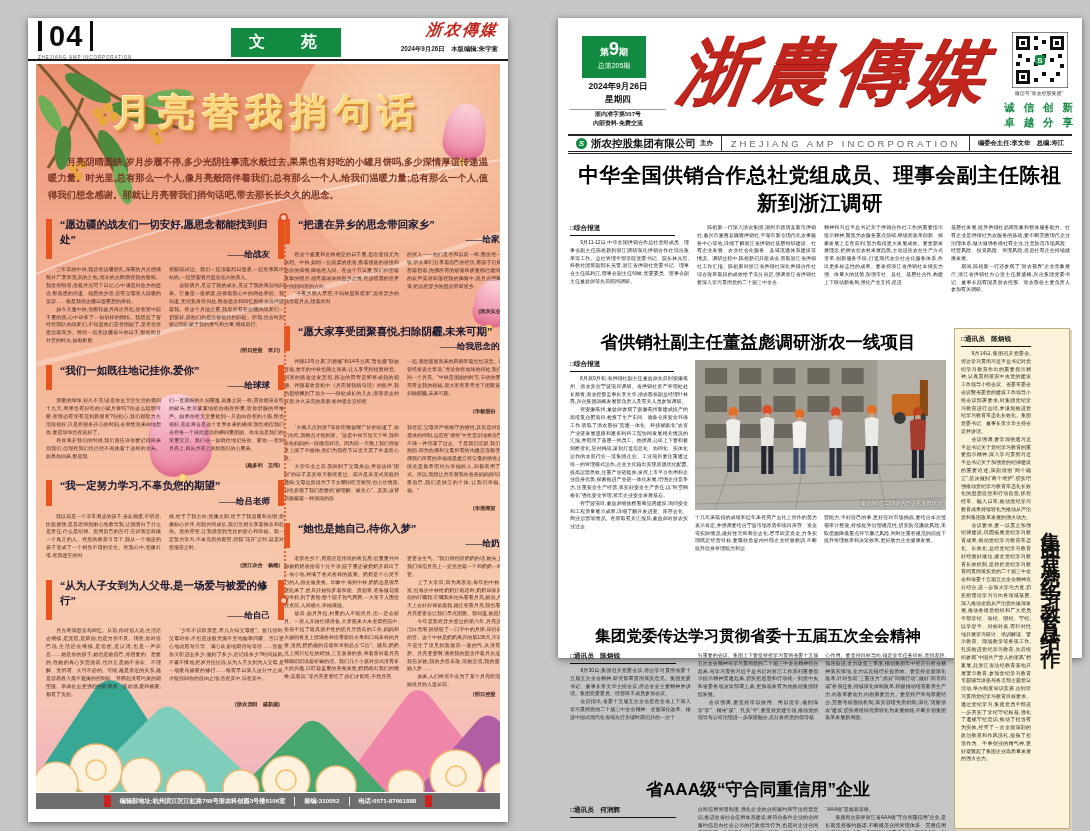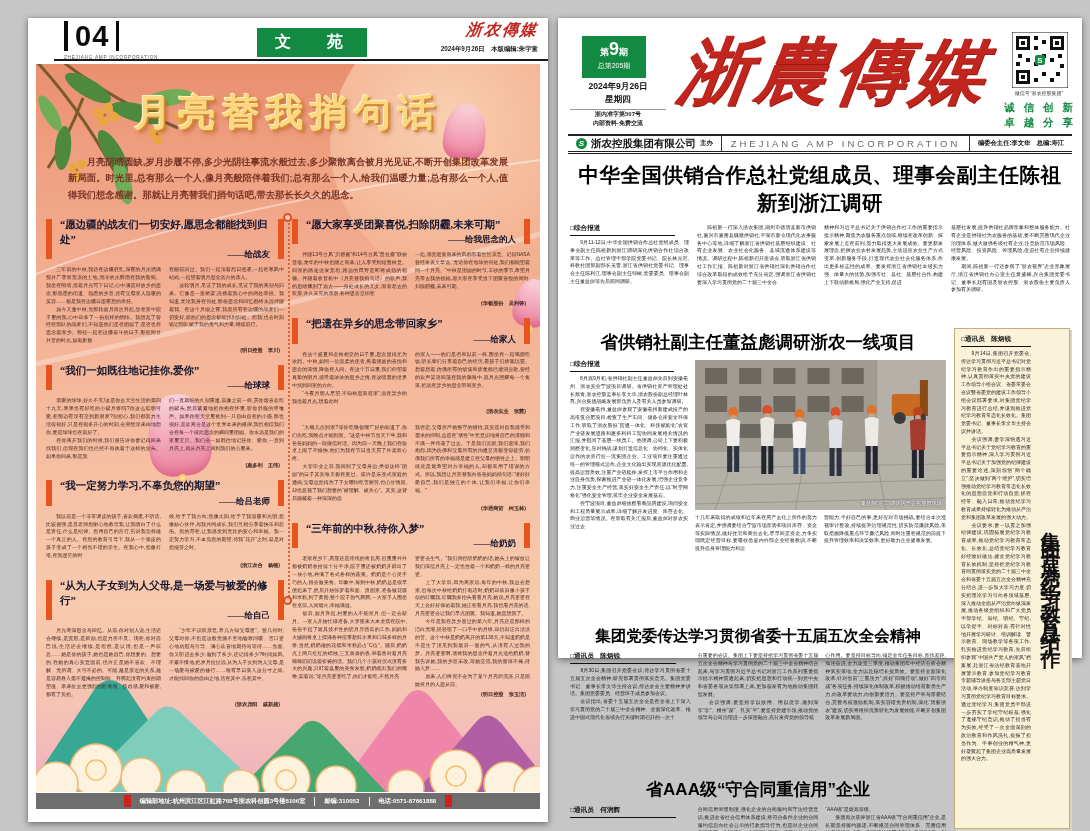--- a/index.html
+++ b/index.html
@@ -1,20 +1,20 @@
 <!DOCTYPE html>
 <html><head>
 <meta charset="utf-8">
 <style>
   * { margin:0; padding:0; box-sizing:border-box; }
   html,body { width:1090px; height:831px; }
   body { background:#c6c6c6; font-family:"Liberation Sans", sans-serif; position:relative; overflow:hidden; }
 
   .paper { position:absolute; top:18px; background:#fff; box-shadow:0 2px 7px rgba(0,0,0,.45), 0 0 1px #888; }
-  #paper-left  { left:28px;  width:520px; height:804px;padding-left:26px; }
+  #paper-left  { left:28px;  width:480px; height:804px; }
   #paper-right { left:558px; width:524px; height:640px; }
 
   
   .lp-header { position:relative; height:46px; background:#fff; z-index:3; }
   .lp-num { position:absolute; left:10px; top:3px; font-size:29px; font-weight:900; color:#0b0b0b;
             border-left:4px solid #0b0b0b; border-right:3px solid #0b0b0b; padding:0 7px; line-height:1.05; letter-spacing:1px; }
   .lp-en  { position:absolute; left:10px; top:37px; font-size:4.6px; letter-spacing:.8px; color:#555; }
   .lp-rule{ position:absolute; left:0; right:0; top:41px; border-top:2px solid #1a1a1a; }
   .lp-secbox { position:absolute; left:203px; top:10px; background:#128a41; color:#fff; padding:4px 8px 4px 18px;
                font-family:"Liberation Serif", serif; font-weight:bold; font-size:16px; letter-spacing:16px; }
@@ -189,21 +189,21 @@
           <circle cx="49" cy="112" r="1.4"></circle>
           <circle cx="154" cy="58" r="1.2"></circle>
       </g>
     </svg>
 
     <div class="lantern lan-1"></div>
     <div class="lantern lan-2"></div>
     <div class="lantern lan-3"></div>
 
     <div class="lp-title">月亮替我捎句话</div>
-    <div class="lp-intro">　　月亮阴晴圆缺,岁月步履不停,多少光阴往事流水般过去,多少聚散离合被月光见证,不断开创集团改革发展新局面。时光里,总有那么一个人,像月亮般陪伴着我们;总有那么一个人,给我们温暖力量;总有那么一个人,值得我们想念感谢。那就让月亮替我们捎句话吧,带去那长长久久的思念。</div>
+    <div class="lp-intro">　　月亮阴晴圆缺,岁月步履不停,多少光阴往事流水般过去,果果也有好吃的小罐月饼吗,多少深情厚谊传递温暖力量。时光里,总有那么一个人,像月亮般陪伴着我们;总有那么一个人,给我们温暖力量;总有那么一个人,值得我们想念感谢。那就让月亮替我们捎句话吧,带去那长长久久的思念。</div>
 
     <div class="lp-groups">
       <div class="lp-group">
         <div class="lp-sec">
           <div class="lp-sec-head">
               <span class="bar"></span>
             <div class="mid">
               <div class="lp-sec-title">“愿边疆的战友们一切安好,愿思念都能找到归处”</div>
               <div class="lp-sec-ded">——给战友</div>
             </div>
@@ -269,60 +269,60 @@
         <span class="dot-top"></span>
         <span class="dotline"></span>
         <span class="dot-bot"></span>
       </div>
 
       <div class="lp-group">
         <div class="lp-sec">
           <div class="lp-sec-head">
               <span class="bar"></span>
             <div class="mid">
-              <div class="lp-sec-title">“愿大家享受团聚喜悦,扫除阴霾,未来可期”</div>
-              <div class="lp-sec-ded">——给我思念的人</div>
-            </div>
-              <span class="bar"></span>
-            </div>
-          <div class="lp-sec-body">
-            <div class="pcol">　　伴随13号台风“贝碧嘉”和14号台风“普拉桑”联袂登场,龙年的中秋也随之而来,让人享受到短暂秋意。回家的路途愈发宽坦,路边的田野是即将成熟的稻穗。伴随着收音机中《月亮替我捎句话》的歌声,我的思绪飘到了远方——身处成长的儿女,渐渐老去的双亲,许久未见的亲朋,各种思念交织在</div>
-            <div class="pcol">一起,感觉迎面而来的风都带着丝丝凉意。记得NASA曾经发表文章说,“无论你在地球的何处,我们都能望着同一个月亮。”中秋是团圆的时节,丰收的季节,希望月亮带去我的祝福,愿大家在享受当下团聚喜悦的同时,扫除阴霾,未来可期。</div>
-          </div>
-          <div class="lp-sec-sig">(华都股份　吴利铮)</div>
-        </div>
-        <div class="lp-sec">
-          <div class="lp-sec-head">
-              <span class="bar"></span>
-            <div class="mid">
               <div class="lp-sec-title">“把遗在异乡的思念带回家乡”</div>
               <div class="lp-sec-ded">——给家人</div>
             </div>
               <span class="bar"></span>
             </div>
           <div class="lp-sec-body">
             <div class="pcol">　　在这个盛夏和金秋相交的日子里,思念显得尤为浓烈。中秋,如同一位温柔的使者,携着团圆的喜悦和思念的深情,降临在人间。在这个节日里,我们仰望着真挚的明月,感受着浓浓的思乡之情,在这喧嚣的世界中找到回家的方向。
 　　“今夜月明人尽望,不知秋思落谁家”,远在异乡的我借着月光,想着此时</div>
             <div class="pcol">的家人——他们是否和以前一样,围坐在一起喝酒吃饭,听长辈们分享着自己的经历,看孩子们嬉戏玩耍。想着想着,仿佛所有的烦恼和疲惫都已烟消云散,曾经的欢声笑语回荡在我的脑海中,愿月光照耀每一个角落,把远在异乡的思念带回家乡。</div>
           </div>
           <div class="lp-sec-sig">(浙农实业　张慧)</div>
         </div>
         <div class="lp-sec">
+          <div class="lp-sec-head">
+              <span class="bar"></span>
+            <div class="mid">
+              <div class="lp-sec-title">“愿大家享受团聚喜悦,扫除阴霾,未来可期”</div>
+              <div class="lp-sec-ded">——给我思念的人</div>
+            </div>
+              <span class="bar"></span>
+            </div>
+          <div class="lp-sec-body">
+            <div class="pcol">　　伴随13号台风“贝碧嘉”和14号台风“普拉桑”联袂登场,龙年的中秋也随之而来,让人享受到短暂秋意。回家的路途愈发宽坦,路边的田野是即将成熟的稻穗。伴随着收音机中《月亮替我捎句话》的歌声,我的思绪飘到了远方——身处成长的儿女,渐渐老去的双亲,许久未见的亲朋,各种思念交织在</div>
+            <div class="pcol">一起,感觉迎面而来的风都带着丝丝凉意。记得NASA曾经发表文章说,“无论你在地球的何处,我们都能望着同一个月亮。”中秋是团圆的时节,丰收的季节,希望月亮带去我的祝福,愿大家在享受当下团聚喜悦的同时,扫除阴霾,未来可期。</div>
+          </div>
+          <div class="lp-sec-sig">(华都股份　吴利铮)</div>
+        </div>
+        <div class="lp-sec">
           <div class="lp-sec-body">
             <div class="pcol">　　“大概几点到家?等你吃晚饭呢!”“好的知道了,你们先吃,我晚点才能到家。”这是中秋节当天下午,我和爸爸妈妈的一段微信对话。因为前一天晚上我们在饭桌上闹了不愉快,他们为我在节日当天买了外卖而心疼。
 　　大学毕业之后,我回到了父母身边,类似这样“团圆”的日子其实每天都在度过。或许是东亚式家庭的通病,父母总觉得为了子女哪怕吃苦耐劳,也心甘情愿,却也忽视了我们想要的“被理解、被关心”。其实,这背后隐藏着一种深深的自</div>
             <div class="pcol">我否定,父母所严格恪守的牺牲,其实是对自我感受和需求的抑制,总是在“牺牲”中无意识地将自己的遗憾和不满一并传递了过去。于是我们沉默,我们退缩,我们抱怨,因为彷佛和父母所有的沟通交流都变得徒劳,彷佛我们所有的幸福感是建立在父母的牺牲之上。明明彼此是最希望对方幸福的人,却都采用了错误的方式。所以,我想让月亮替我向爸爸妈妈捎句话:“请好好爱自己,我们是独立的个体,让我们幸福,让你们幸福。”</div>
           </div>
           <div class="lp-sec-sig">(华通商贸　柯玉林)</div>
         </div>
         <div class="lp-sec">
           <div class="lp-sec-head">
               <span class="bar"></span>
             <div class="mid">
-              <div class="lp-sec-title">“三年前的中秋,待你入梦”</div>
+              <div class="lp-sec-title">“她也是她自己,待你入梦”</div>
               <div class="lp-sec-ded">——给奶奶</div>
             </div>
               <span class="bar"></span>
             </div>
           <div class="lp-sec-body">
             <div class="pcol">　　老家在乡下,房屋还是传统的青瓦房,但里里外外都被奶奶收拾得十分干净,院子里还被奶奶开辟出了一块小地,种满了各式各样的蔬菜。奶奶是个心灵手巧的人,很会做美食。印象中,每到中秋,奶奶总是很早便起来了,然后开始张罗着和面、烫面浆,准备做花馍和米糕,到了黄昏,整个院子热气腾腾,一大家子人围坐在桌前,人间烟火,幸福满溢。
 　　饭后,圆月升起,村里的人不能赏月,但一定会献月。一家人开始忙碌准备,大箩筐来大木桌摆在院中,爸爸干起了最具技术性的切月牙西瓜的工作,妈妈和大姨则将桌上摆满各种应季新鲜水果和口味多样的月饼,当然,奶奶做的花馍和米糕必占“C位”。随后,奶奶点上两只红红的蜡烛,三支袅袅的香,举着香对着月亮喃喃叨叨说着祈祷的话。我们几个小孩对仪式没有多大的兴趣,只盯着盘里的美食发愁,奶奶瞧出我们的嘴馋,笑着说:“等月亮婆婆吃了,你们才能吃,不然月亮</div>
             <div class="pcol">婆婆会生气。”我们倒也听奶奶的话,她头上的皱纹让我们深信月亮上一定也住着一个和奶奶一样的月亮婆婆。
 　　上了大学后,因为离家远,每年的中秋,我总会想家,但每次中秋给奶奶打电话时,奶奶却依旧像小孩子似的叮嘱我,叮嘱我多抬头看看月亮,她说,月亮婆婆在天上会好好保佑着我,她正在看月亮,我也看月亮的话,月亮婆婆会让我们早点团聚。我知道,她是想我了。
 　　今年是我在异乡度过的第六年,月亮还是那样的洁白无瑕,轻轻咬了一口手中的月饼,却仍旧泛出淡淡的苦。这个中秋是奶奶离开的第136天,不知道奶奶是不是生了没见到我最后一面的气,从没有入过我的梦。月亮婆婆啊,请将我的思念伴着月光送给奶奶,替我告诉她,我的乡音未改,等她交流,我的窗扉不掩,待她入梦……

